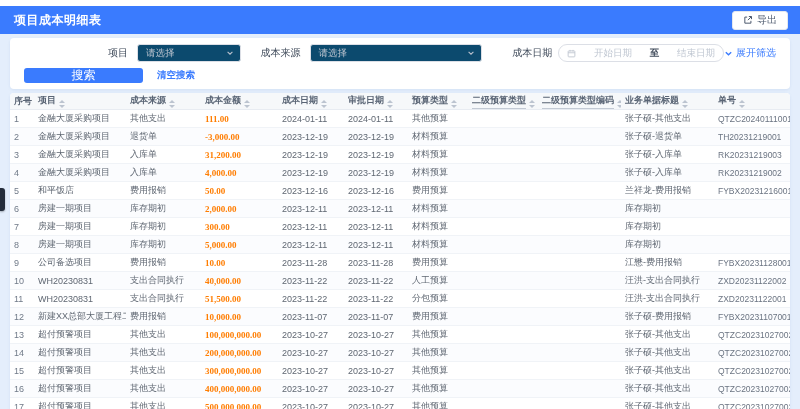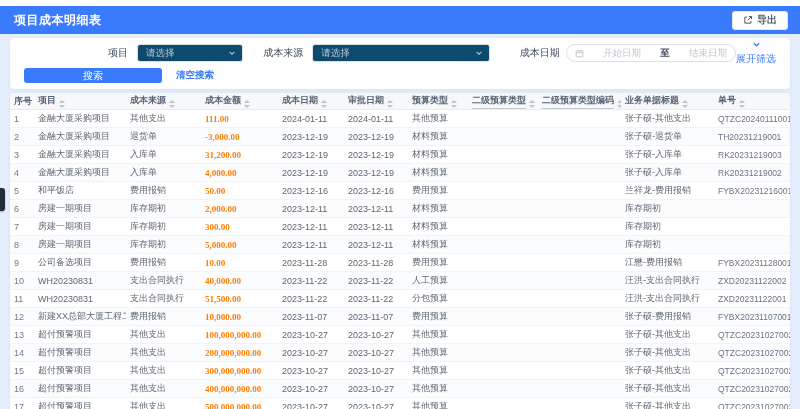--- a/index.html
+++ b/index.html
@@ -12,21 +12,21 @@
   .white-top{height:6px;background:#ffffff;}
   
   .topbar{
     height:28px;background:#3a7bfe;display:flex;align-items:center;
     justify-content:space-between;padding:0 12px 0 14px;
   }
   .topbar-title{color:#ffffff;font-size:12px;font-weight:700;letter-spacing:.5px;}
   .export-btn{
     display:inline-flex;align-items:center;gap:4px;height:19px;padding:0 10px;
     background:#ffffff;border:1px solid #e3e8f0;border-radius:3px;
-    font-size:10px;color:#4d5a6e;cursor:pointer;font-family:inherit;font-weight:bold;
+    font-size:10px;color:#4d5a6e;cursor:pointer;font-family:inherit;
   }
   .export-btn svg{display:block;}
   
   .filter-card{
     margin:4px 10px 0 10px;background:#ffffff;border-radius:4px;
     padding:6px 14px 6px 14px;box-shadow:0 1px 3px rgba(70,110,180,.10);
   }
   .filter-row{display:flex;align-items:center;height:18px;}
   .f-label{font-size:10px;color:#3f4a5a;font-weight:500;white-space:nowrap;}
   .lbl-project{margin-left:84px;}
@@ -43,26 +43,25 @@
   .date-range{
     display:inline-flex;align-items:center;height:16px;border:1px solid #dcdfe6;
     border-radius:9px;background:#fff;padding:0 8px;margin-left:6px;width:162px;
     justify-content:space-between;cursor:pointer;
   }
   .date-sep{font-size:9.5px;color:#3f4a5a;font-weight:600;}
   .expand-link{
     margin-left:auto;display:inline-flex;align-items:center;gap:3px;
     color:#3a7bfe;font-size:10px;font-weight:500;cursor:pointer;text-decoration:none;
     white-space:nowrap;
-    flex-direction:column;
   }
   .btn-row{display:flex;align-items:center;margin-top:6px;}
   .search-btn{
-    width:138px;height:15px;background:#3a7bfe;border:none;border-radius:3px;
-    color:#fff;font-size:10px;cursor:pointer;font-family:inherit;line-height:15px;padding:0;
+    width:119px;height:15px;background:#3a7bfe;border:none;border-radius:3px;
+    color:#fff;font-size:12px;cursor:pointer;font-family:inherit;line-height:15px;padding:0;
   }
   .clear-link{margin-left:14px;color:#3a7bfe;font-size:9.5px;cursor:pointer;text-decoration:none;font-weight:bold;}
   
   .table-card{
     margin:4px 10px 0 10px;background:#ffffff;border-radius:4px 4px 0 0;
     height:321px;overflow:hidden;box-shadow:0 1px 3px rgba(70,110,180,.10);
   }
   table{border-collapse:collapse;table-layout:fixed;width:780px;font-size:9px;}
   th,td{
     padding:0 2px 0 4px;text-align:left;white-space:nowrap;overflow:hidden;

